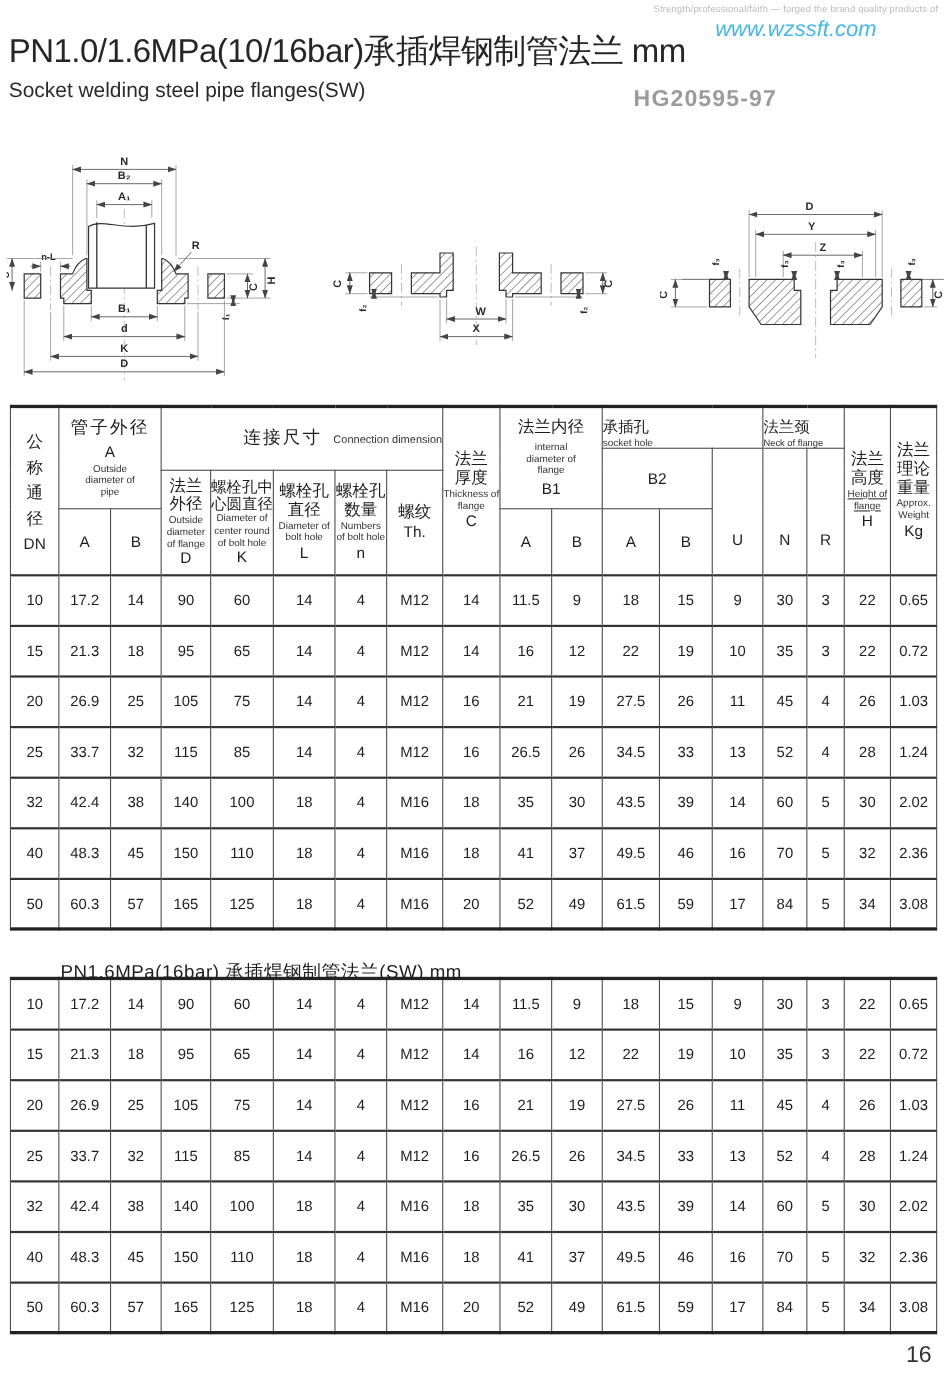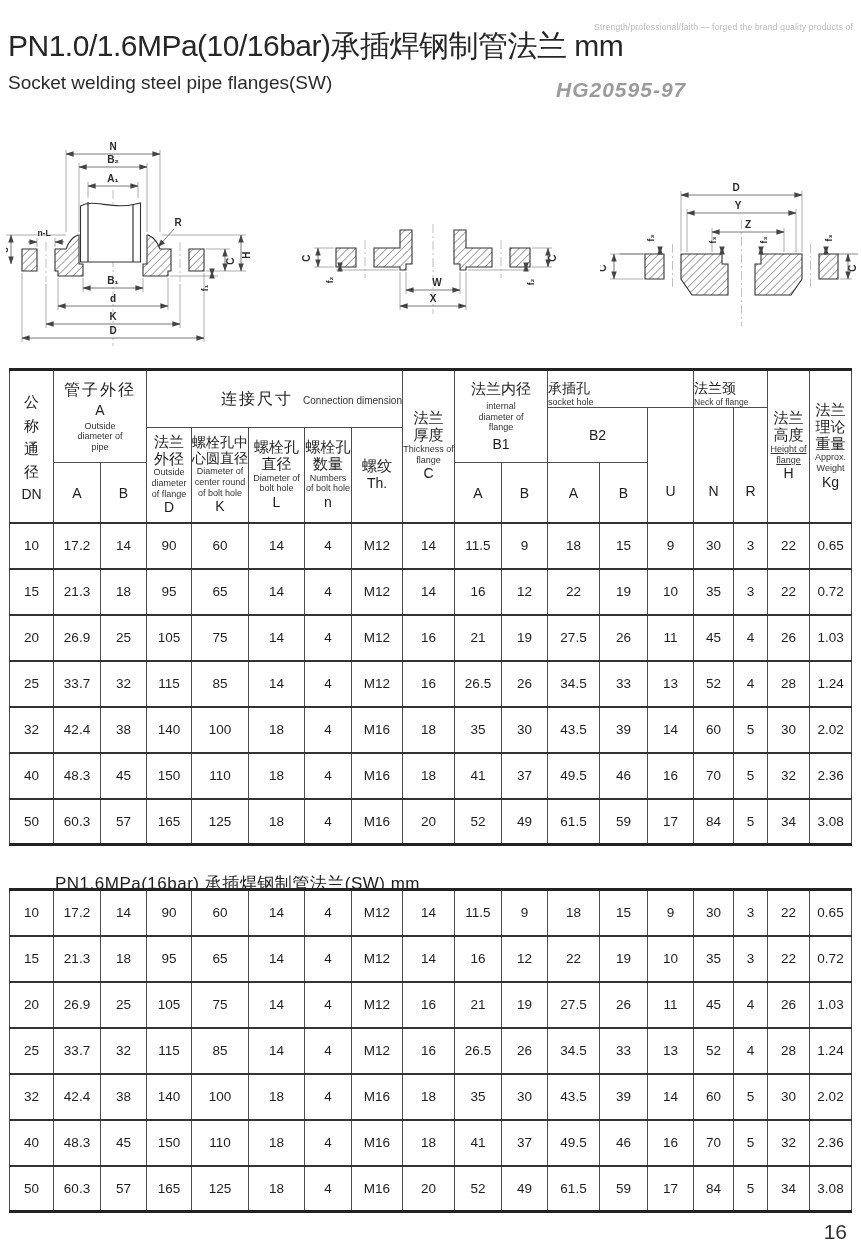--- a/index.html
+++ b/index.html
@@ -1,26 +1,26 @@
 <!DOCTYPE html>
 <html><head>
 <meta charset="utf-8">
 <style>
   * { margin:0; padding:0; box-sizing:border-box; }
   html,body { background:#fff; }
   body { font-family:"Liberation Sans","DejaVu Sans",sans-serif; color:#222; }
   .page { position:relative; width:861px; height:1251px; background:#fff; overflow:hidden; }
 
   
-  .topbar { position:absolute; top:3px; right:8px; text-align:center;margin-top:19px; }
+  .topbar { position:absolute; top:3px; right:8px; text-align:center; }
   .tagline { font-size:8.5px; color:#b9b9b9; letter-spacing:.2px; }
   .website { font-size:20px; font-style:italic; color:#45b6e8; margin-top:3px; }
   .title   { position:absolute; left:8px; top:26px; font-size:30px; font-weight:500; color:#262626; letter-spacing:-.5px; }
   .subtitle{ position:absolute; left:8px; top:72px; font-size:19px; color:#2b2b2b; }
-  .standard{ position:absolute; left:556px; top:78px; font-size:21px; font-weight:bold; font-style:italic; color:#9b9b9b; letter-spacing:1px; }
+  .standard{ position:absolute; left:576px; top:78px; font-size:21px; font-weight:bold; color:#9b9b9b; letter-spacing:1px; }
 
   
   .dwg { position:absolute; }
   .dwg-left  { left:6px;   top:140px; }
   .dwg-mid   { left:296px; top:222px; }
   .dwg-right { left:600px; top:180px; }
   .out  { stroke:#333; stroke-width:1.2; fill:none; }
   .hat  { fill:url(#hatch); stroke:#333; stroke-width:1.1; }
   .pipe { fill:#fff; stroke:#333; stroke-width:1.1; }
   .thin { stroke:#555; stroke-width:.7; fill:none; }
@@ -75,20 +75,21 @@
         <line x1="0" y1="0" x2="0" y2="5.5" stroke="#4a4a4a" stroke-width="1"></line>
       </pattern>
       <marker id="arr" viewBox="0 0 10 10" refX="9.5" refY="5" markerWidth="10" markerHeight="10" orient="auto-start-reverse">
         <path d="M0,1.6 L10,5 L0,8.4 z" fill="#444"></path>
       </marker>
     </defs>
   </svg>
 
   <div class="topbar">
     <div class="tagline">Strength/professional/faith — forged the brand quality products of</div>
+    <div class="website">www.wzssft.com</div>
   </div>
   <h1 class="title">PN1.0/1.6MPa(10/16bar)承插焊钢制管法兰 mm</h1>
   <div class="subtitle">Socket welding steel pipe flanges(SW)</div>
   <div class="standard">HG20595-97</div>
 
   <svg class="dwg dwg-left" width="256" height="212" viewBox="0 0 256 212">
     <g>
       <line class="cl" x1="107" y1="50" x2="107" y2="206"></line>
       <line class="cl" x1="40" y1="102" x2="40" y2="142"></line>
       <line class="cl" x1="174" y1="102" x2="174" y2="142"></line>

